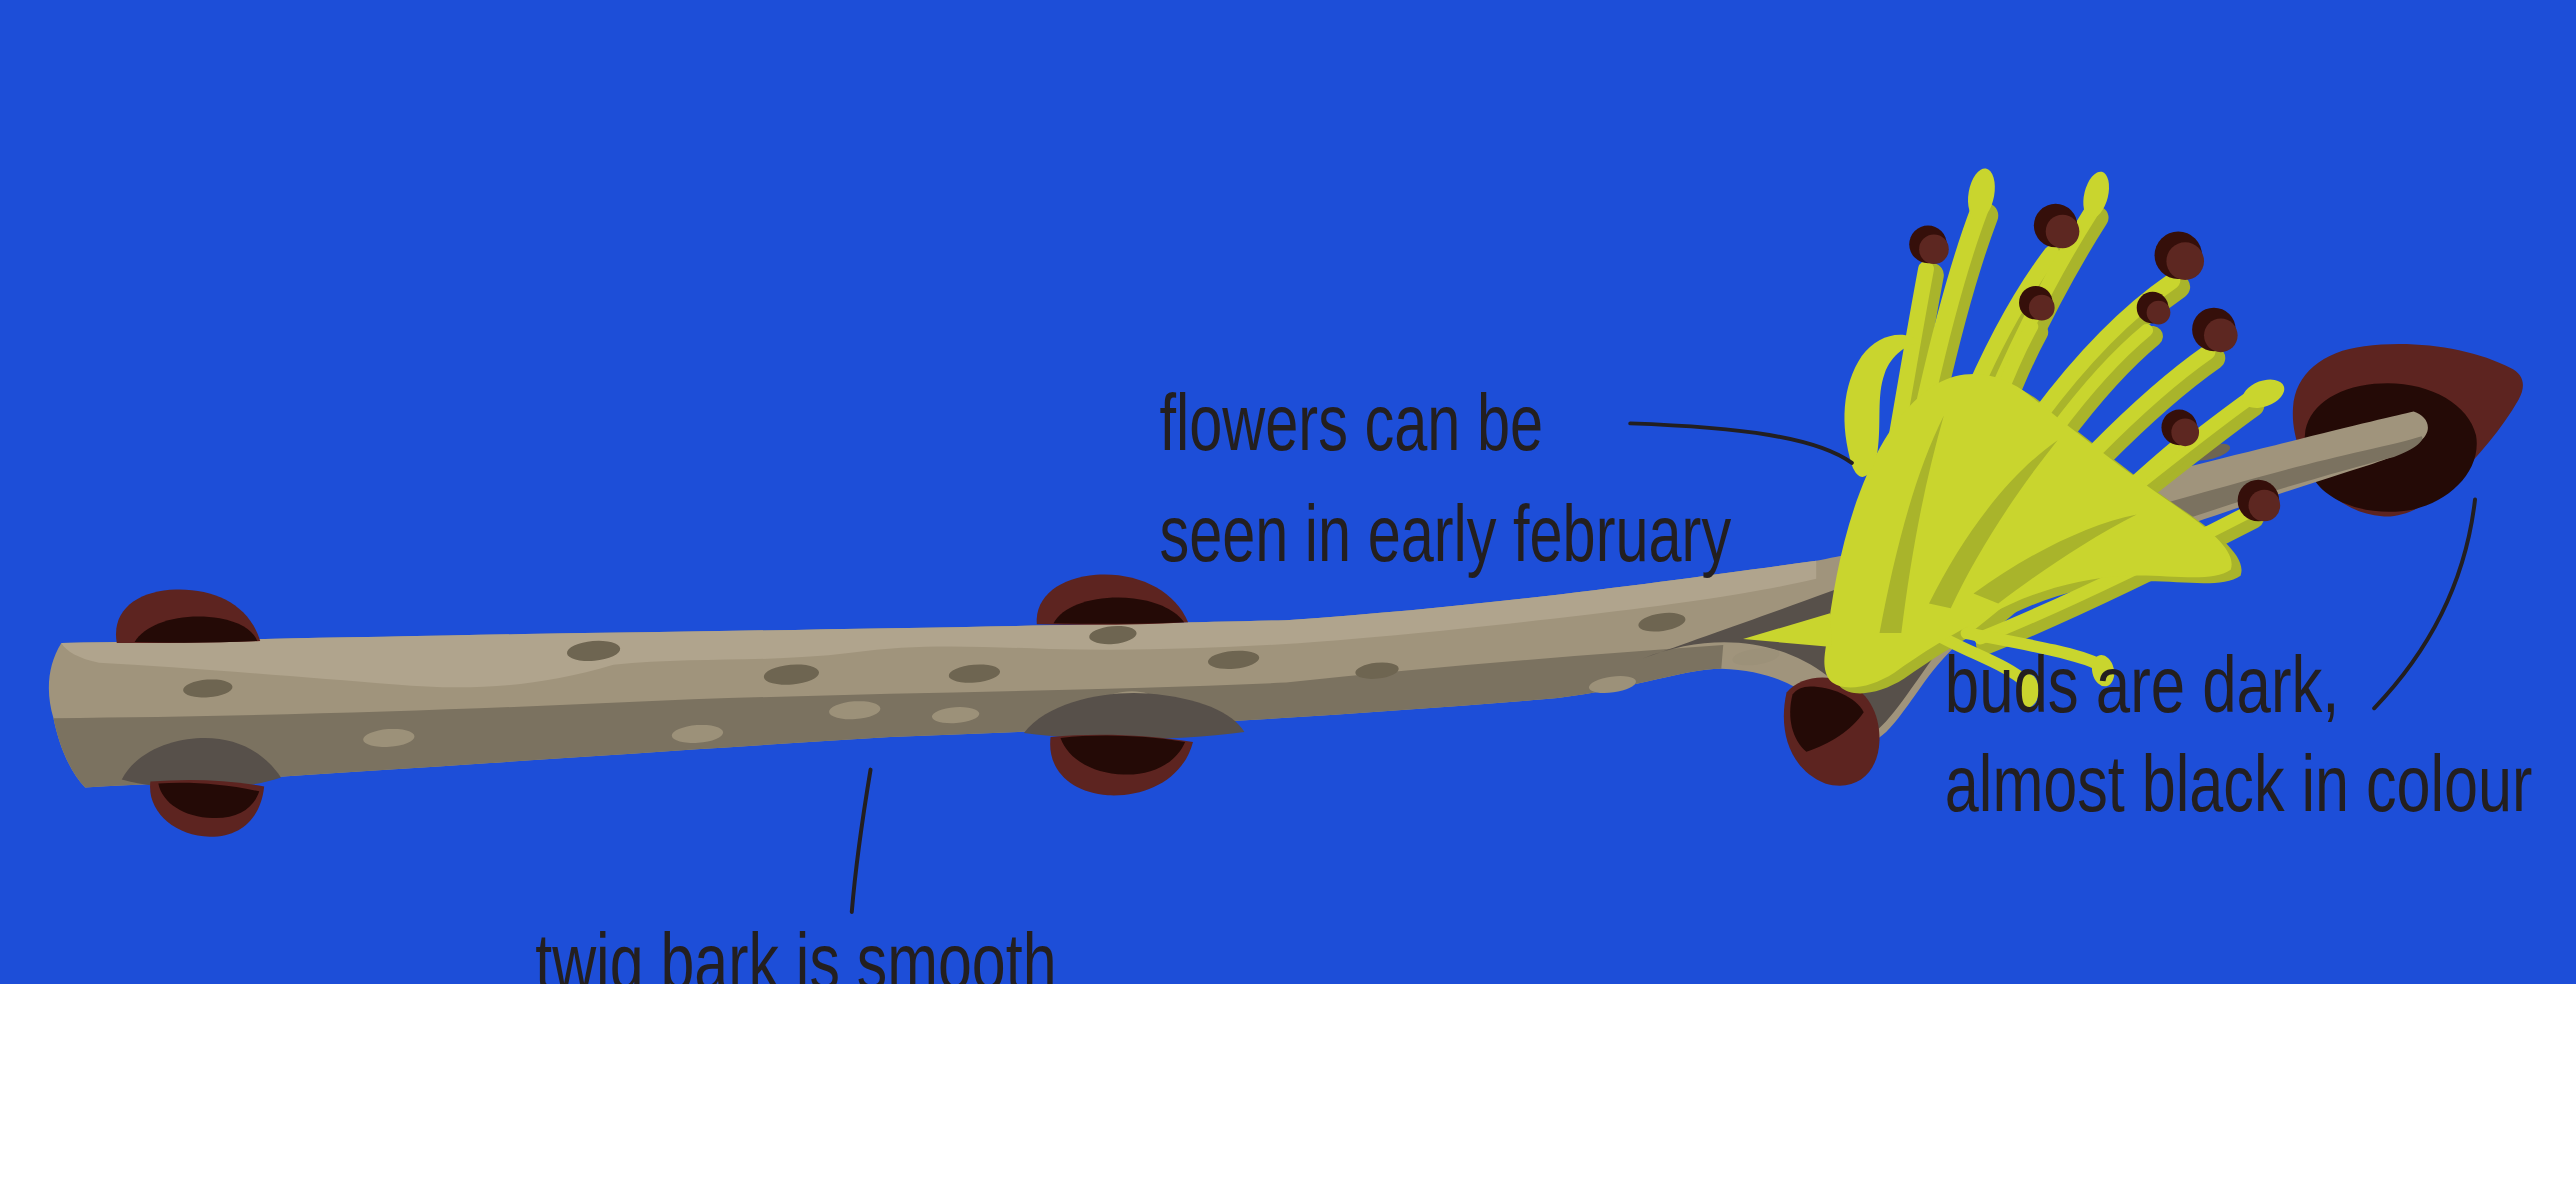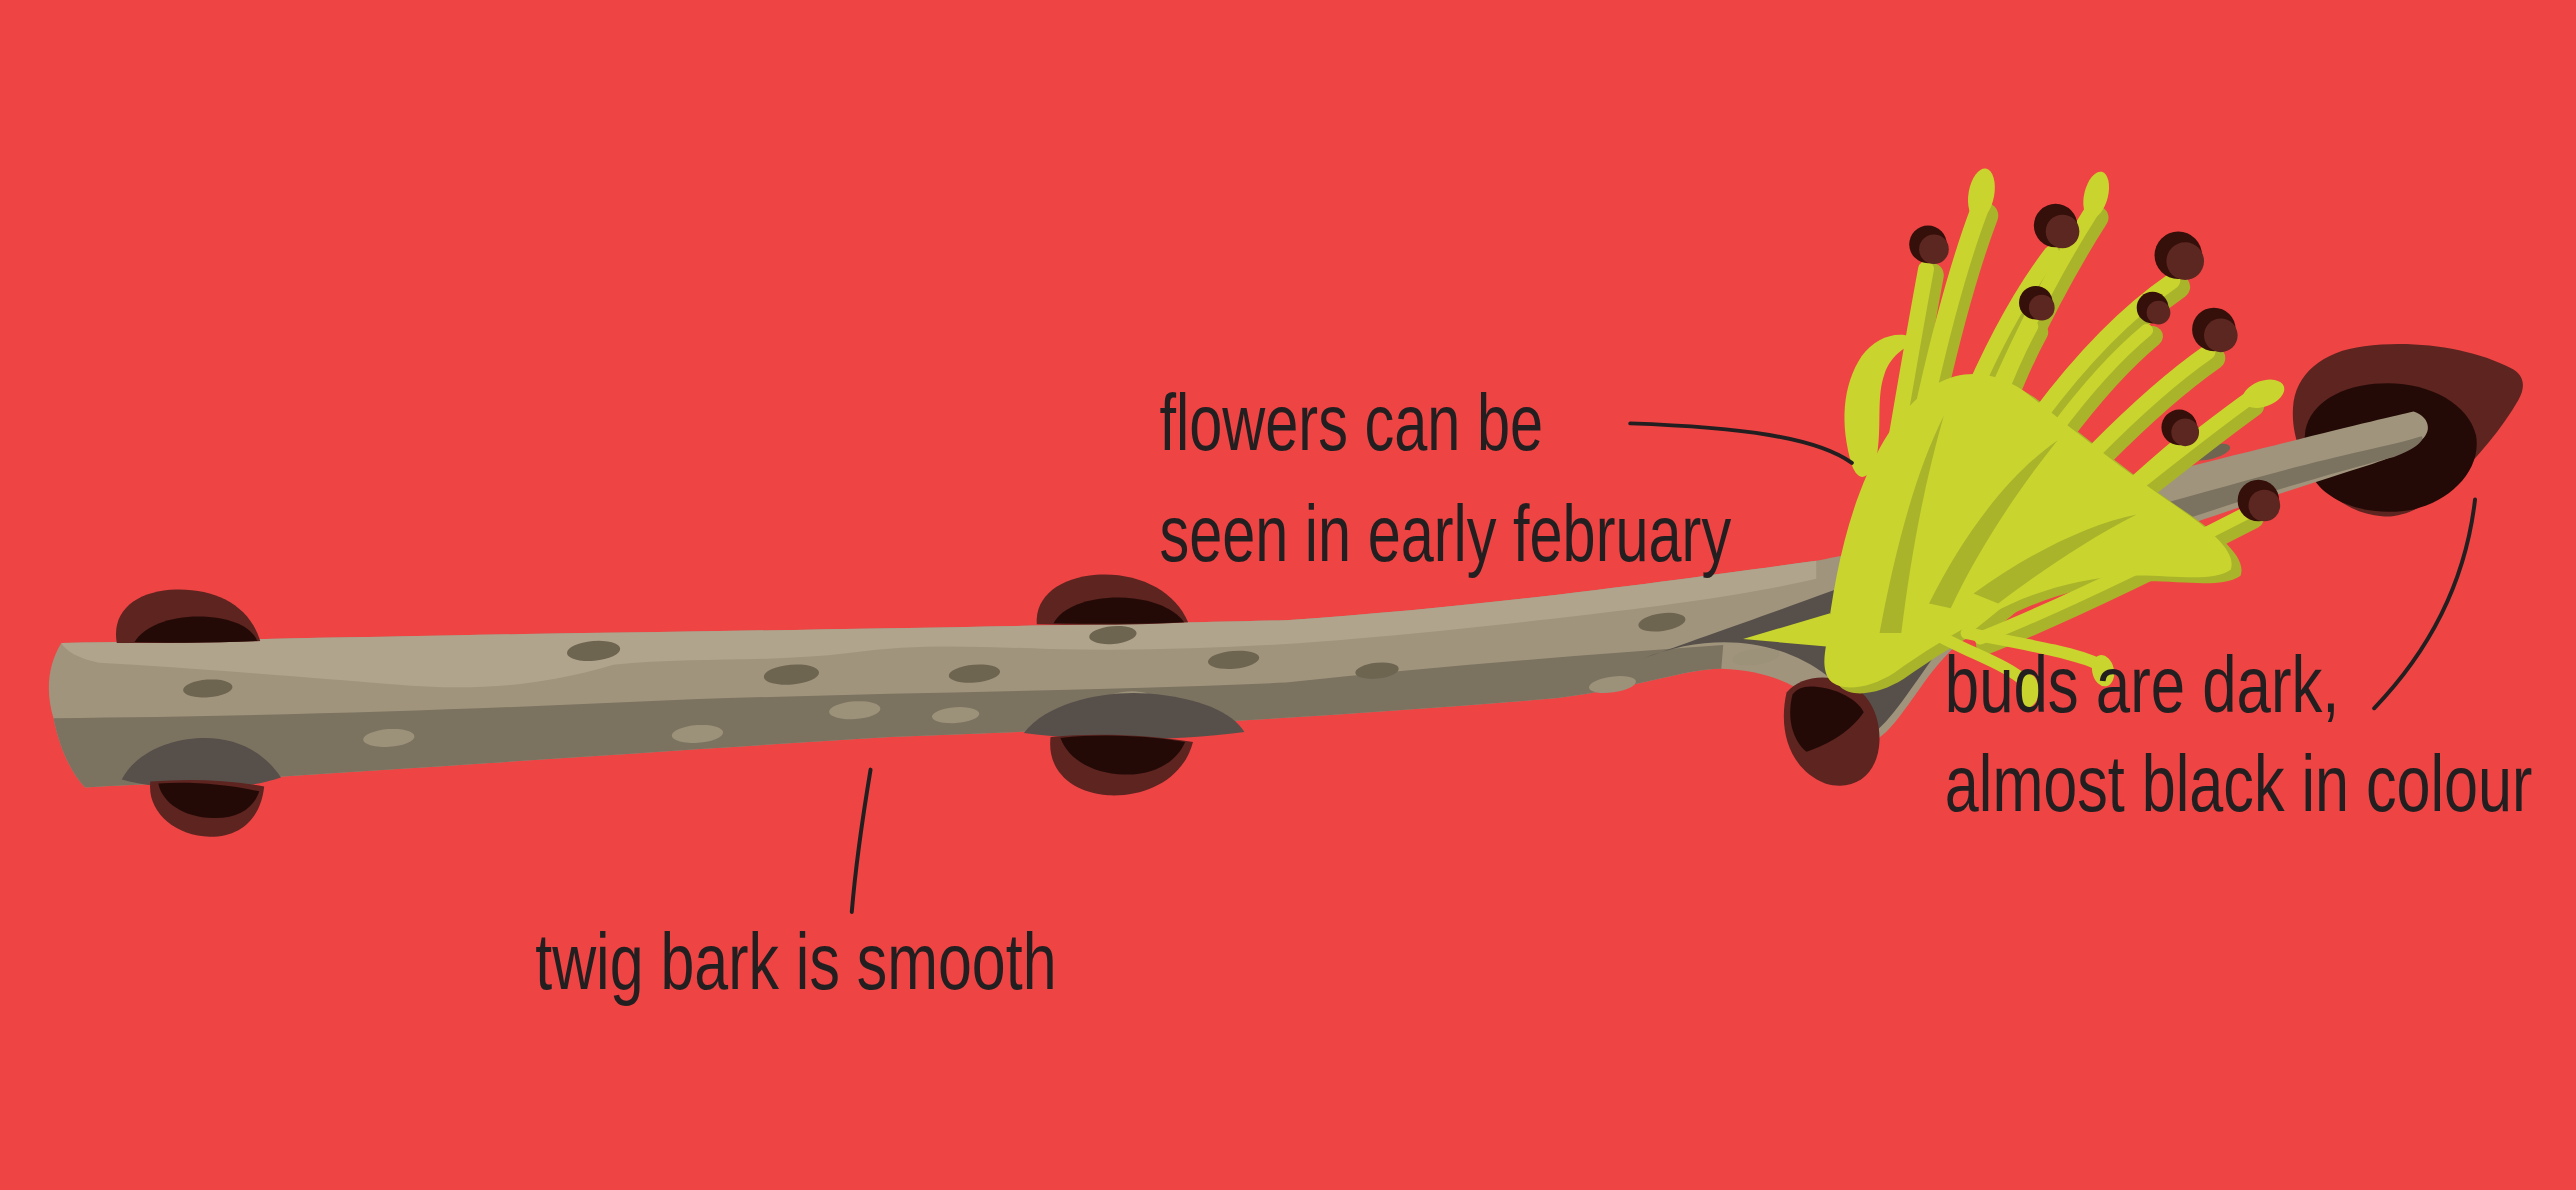--- a/index.html
+++ b/index.html
@@ -1,16 +1,16 @@
 <!DOCTYPE html>
 <html><head>
 <meta charset="utf-8">
 <style>
   html,body{margin:0;padding:0;background:#ffffff;}
-  .stage{width:2576px;height:1190px;position:relative;background:#ef4444;overflow:hidden;}
+  .stage{width:2576px;height:984px;position:relative;background:#1d4ed8;overflow:hidden;}
   svg{display:block;}
   text{font-family:"Liberation Sans","DejaVu Sans",sans-serif;font-weight:300;}
 </style>
 </head>
 <body>
 
 <div class="stage">
 <svg width="2576" height="1190" viewBox="0 0 2604 1203" xmlns="http://www.w3.org/2000/svg">
 
   <g>

